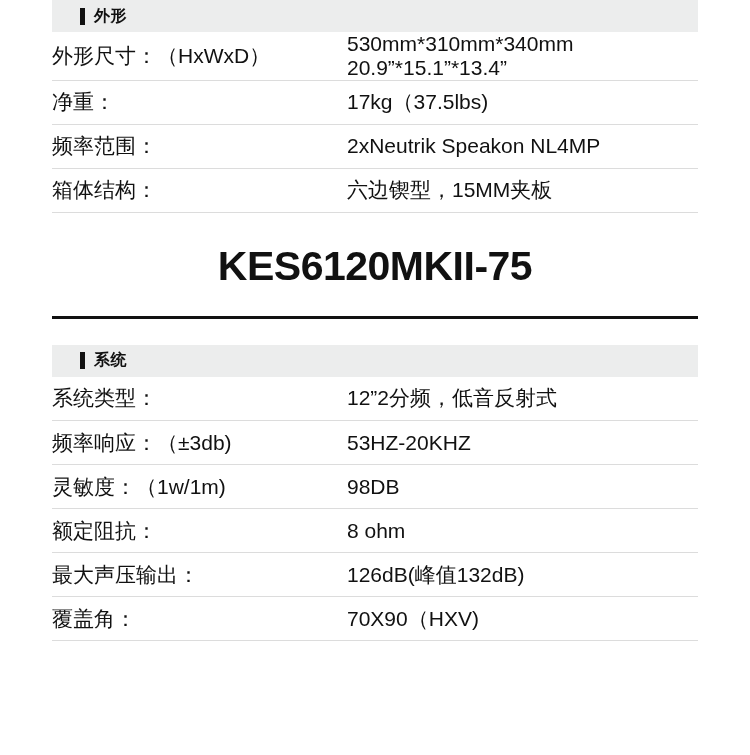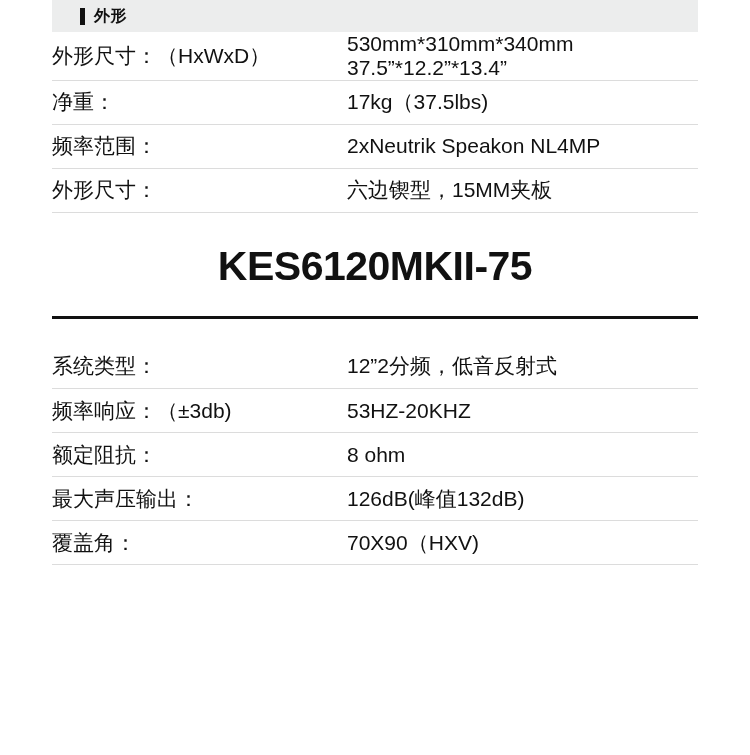--- a/index.html
+++ b/index.html
@@ -106,57 +106,65 @@
       <div class="accent"></div>
       <div class="sec-title">外形</div>
     </div>
     <table class="spec">
       <tbody>
         <tr>
           <td class="k">外形尺寸：（HxWxD）</td>
           <td class="v">
             <span class="v-two">
               <span>530mm*310mm*340mm</span>
-              <span class="l2">37.5”*12.2”*13.4”</span>
+              <span class="l2">20.9”*15.1”*13.4”</span>
             </span>
           </td>
         </tr>
         <tr>
           <td class="k">净重：</td>
           <td class="v">17kg（37.5lbs)</td>
         </tr>
         <tr>
           <td class="k">频率范围：</td>
           <td class="v">2xNeutrik Speakon NL4MP</td>
         </tr>
         <tr>
-          <td class="k">外形尺寸：</td>
+          <td class="k">箱体结构：</td>
           <td class="v">六边锲型，15MM夹板</td>
         </tr>
       </tbody>
     </table>
   </div>
 
   <div class="model-block">
     <div class="model-title">KES6120MKII-75</div>
   </div>
 
   <div class="rule"></div>
   <div class="gap-after-rule"></div>
 
   <div class="section">
+    <div class="sec-header">
+      <div class="accent"></div>
+      <div class="sec-title">系统</div>
+    </div>
     <table class="spec">
       <tbody>
         <tr>
           <td class="k">系统类型：</td>
           <td class="v">12”2分频，低音反射式</td>
         </tr>
         <tr>
           <td class="k">频率响应：（±3db)</td>
           <td class="v">53HZ-20KHZ</td>
+        </tr>
+        <tr>
+          <td class="k">灵敏度：（1w/1m)</td>
+          <td class="v">98DB</td>
         </tr>
         <tr>
           <td class="k">额定阻抗：</td>
           <td class="v">8 ohm</td>
         </tr>
         <tr>
           <td class="k">最大声压输出：</td>
           <td class="v">126dB(峰值132dB)</td>
         </tr>
         <tr>

